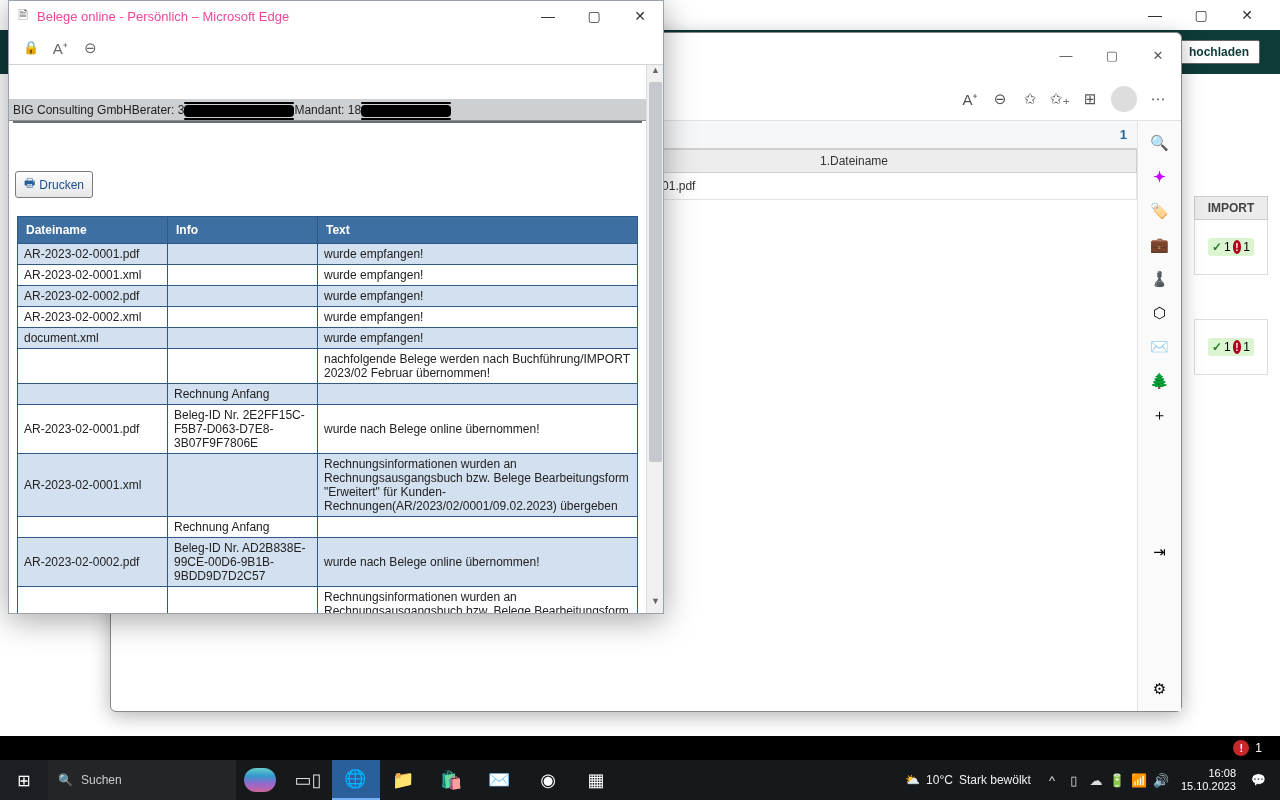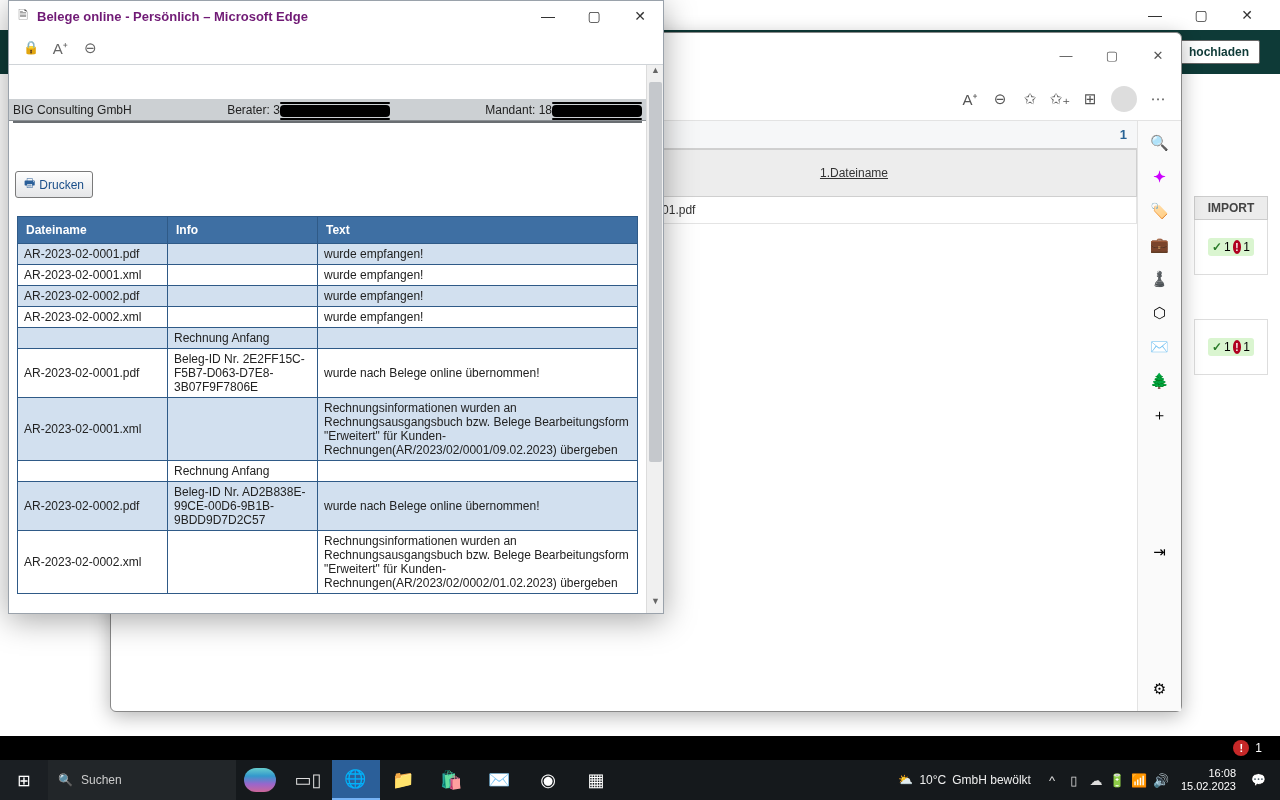--- a/index.html
+++ b/index.html
@@ -19,46 +19,46 @@
   .mid-titlebar span{ width:46px; text-align:center; font-size:13px; color:#555;}
   .mid-addr { height:44px; display:flex; align-items:center; border-bottom:1px solid #e3e3e3; padding:0 8px;}
   .mid-addr .url{ flex:1; color:#666; font-size:13px; padding:0 6px; white-space:nowrap; overflow:hidden; text-overflow:ellipsis;}
   .mid-addr .icon{ width:30px; text-align:center; font-size:15px; color:#555;}
   .mid-addr .circle{ width:26px;height:26px;border-radius:50%;background:#ddd;display:inline-block;margin:0 6px;}
   .mid-body{ flex:1; display:flex;}
   .mid-content{ flex:1; padding:0; position:relative;}
   .mid-tabbar{ height:28px; background:#f6f7f8; border-bottom:1px solid #d0d0d0; display:flex; align-items:center; justify-content:flex-end; padding-right:10px; font-size:13px;}
   .mid-tabbar .tabnum{ color:#2a6496; font-weight:bold; }
   .mid-table { width:100%; border-collapse:collapse; font-size:12px;}
-  .mid-table th{ background:#ededed; border:1px solid #cfcfcf; padding:16px 8px; font-weight:normal; color:#333;text-decoration:underline;}
+  .mid-table th{ background:#ededed; border:1px solid #cfcfcf; padding:4px 8px; font-weight:normal; color:#333;}
   .mid-table td{ border:1px solid #e4e4e4; padding:6px 8px; background:#fff; color:#333;}
   .mid-sidebar{ width:44px; background:#fafafa; border-left:1px solid #e3e3e3; display:flex; flex-direction:column; align-items:center; padding-top:8px; gap:6px;}
   .mid-sidebar .sbicon{ width:28px;height:28px; display:flex;align-items:center;justify-content:center; font-size:15px; border-radius:4px;}
   .mid-sidebar .gear{ margin-top:auto; margin-bottom:8px;}
   .status-chip{ display:flex; align-items:center; gap:2px; background:#daf5d0; border-radius:3px; padding:2px 4px; margin:4px auto; width:46px; justify-content:center;}
   .status-chip .chk{ color:#2a7a2a; font-weight:bold;}
   .status-chip .err{ color:#b00020; font-weight:bold; font-size:13px;}
   
   
   .popup{ position:absolute; left:8px; top:0; width:656px; height:614px; background:#fff; border:1px solid #9aa2ab; box-shadow:0 6px 30px rgba(0,0,0,.35); display:flex; flex-direction:column;}
   .p-titlebar{ height:30px; display:flex; align-items:center; background:#fff; border-bottom:0;}
   .p-titlebar .ficon{ width:28px; text-align:center; color:#555;}
-  .p-titlebar .title{ flex:1; color:#701a75; font-size:13px;font-weight:bold;}
+  .p-titlebar .title{ flex:1; color:#ec4899; font-size:13px;}
   .p-titlebar .wbtn{ width:46px; text-align:center; font-size:14px; color:#333; height:30px; line-height:30px;}
   .p-addrbar{ height:34px; display:flex; align-items:center; padding:0 8px; border-bottom:1px solid #d0d4d8;}
   .p-addrbar .lock{ color:#777; font-size:13px; padding:0 6px;}
   .p-addrbar .url{ flex:1; font-size:13px; color:#767676; white-space:nowrap; overflow:hidden; text-overflow:ellipsis;}
   .p-addrbar .url .dark{ color:#222;}
   .p-addrbar .r-icon{ width:30px; text-align:center; color:#666; font-size:15px;}
   .p-body{ flex:1; position:relative; overflow:hidden; padding:0;}
   .p-scroll{ position:absolute; right:0; top:0; width:17px; height:100%; background:#f0f0f0; border-left:1px solid #dcdcdc;}
   .p-scroll .thumb{ position:absolute; left:2px; width:13px; background:#c5c8cc; border-radius:2px;}
   .p-scroll .arrow{ position:absolute; left:0; width:17px; height:17px; text-align:center; font-size:9px; color:#666;}
   .p-inner{ margin-right:17px; height:100%; overflow:hidden;}
-  .info-band{ background:#ccd0d3; color:#222; padding:4px 4px 3px 4px; display:flex; justify-content:space-between; font-size:12px; border-bottom:1px solid #8a8f93;}
+  .info-band{ background:#ccd0d3; color:#222; padding:4px 4px 3px 4px; display:flex; justify-content:flex-start; font-size:12px; border-bottom:1px solid #8a8f93;}
   .info-band .redact{ display:inline-block; width:110px; height:12px; background:#000; border-radius:4px; vertical-align:middle; position:relative;}
   .info-band .redact::before,.info-band .redact::after{content:"";position:absolute;width:100%;height:2px;background:#000;left:0;}
   .info-band .redact::before{top:-3px;border-radius:3px;}
   .info-band .redact::after{bottom:-3px;border-radius:3px;}
   .thin-line{ height:2px; background:#6a6e72; margin:0 4px 0 4px;}
   .print-btn{ margin:14px 0 12px 6px; display:inline-flex; align-items:center; border:1px solid #7a7a7a; background:linear-gradient(#fefefe,#e5e6e8); border-radius:3px; padding:2px 8px; font-size:12px; color:#1a4f8a; cursor:pointer; box-shadow:0 1px 0 #fff inset;}
   .print-btn .picon{ margin-right:4px; color:#2b5f99;}
   
   table.rep{ border-collapse:collapse; width:calc(100% - 16px); margin:6px 8px 0 8px; font-size:12px;}
   table.rep th{ background:#3e6fa3; color:#fff; text-align:left; padding:6px 8px; border:1px solid #2f5a87; font-weight:bold;}
@@ -235,20 +235,30 @@
               <td class="col-name">AR-2023-02-0002.pdf</td>
               <td class="col-info"></td>
               <td class="">wurde empfangen!</td>
             </tr>
             <tr class="altB">
               <td class="col-name">AR-2023-02-0002.xml</td>
               <td class="col-info"></td>
               <td class="">wurde empfangen!</td>
             </tr>
             <tr class="altA">
+              <td class="col-name">document.xml</td>
+              <td class="col-info"></td>
+              <td class="">wurde empfangen!</td>
+            </tr>
+            <tr class="altB">
+              <td class="col-name"></td>
+              <td class="col-info"></td>
+              <td class="">nachfolgende Belege werden nach Buchführung/IMPORT 2023/02 Februar übernommen!</td>
+            </tr>
+            <tr class="altA">
               <td class="col-name"></td>
               <td class="col-info">Rechnung Anfang</td>
               <td class=""></td>
             </tr>
             <tr class="altB">
               <td class="col-name">AR-2023-02-0001.pdf</td>
               <td class="col-info">Beleg-ID Nr. 2E2FF15C-F5B7-D063-D7E8-3B07F9F7806E</td>
               <td class="">wurde nach Belege online übernommen!</td>
             </tr>
             <tr class="altA">
@@ -297,27 +307,27 @@
   <div class="tb-icon" style="background:#2b5f99;border-bottom:2px solid #76b3f5;">🌐</div>
   <div class="tb-icon">📁</div>
   <div class="tb-icon">🛍️</div>
   <div class="tb-icon">✉️</div>
   <div class="tb-icon">◉</div>
   <div class="tb-icon">▦</div>
   <div class="tray">
     <div class="weather">
       <span>⛅</span>
       <span>10°C</span>
-      <span>GmbH bewölkt</span>
+      <span>Stark bewölkt</span>
     </div>
     <span class="t-icon">^</span>
     <span class="t-icon">▯</span>
     <span class="t-icon">☁</span>
     <span class="t-icon">🔋</span>
     <span class="t-icon">📶</span>
     <span class="t-icon">🔊</span>
     <div class="clock">
       <div>16:08</div>
-      <div>15.02.2023</div>
+      <div>15.10.2023</div>
     </div>
     <span class="notif">💬</span>
   </div>
 </div>
 
 </body></html>

